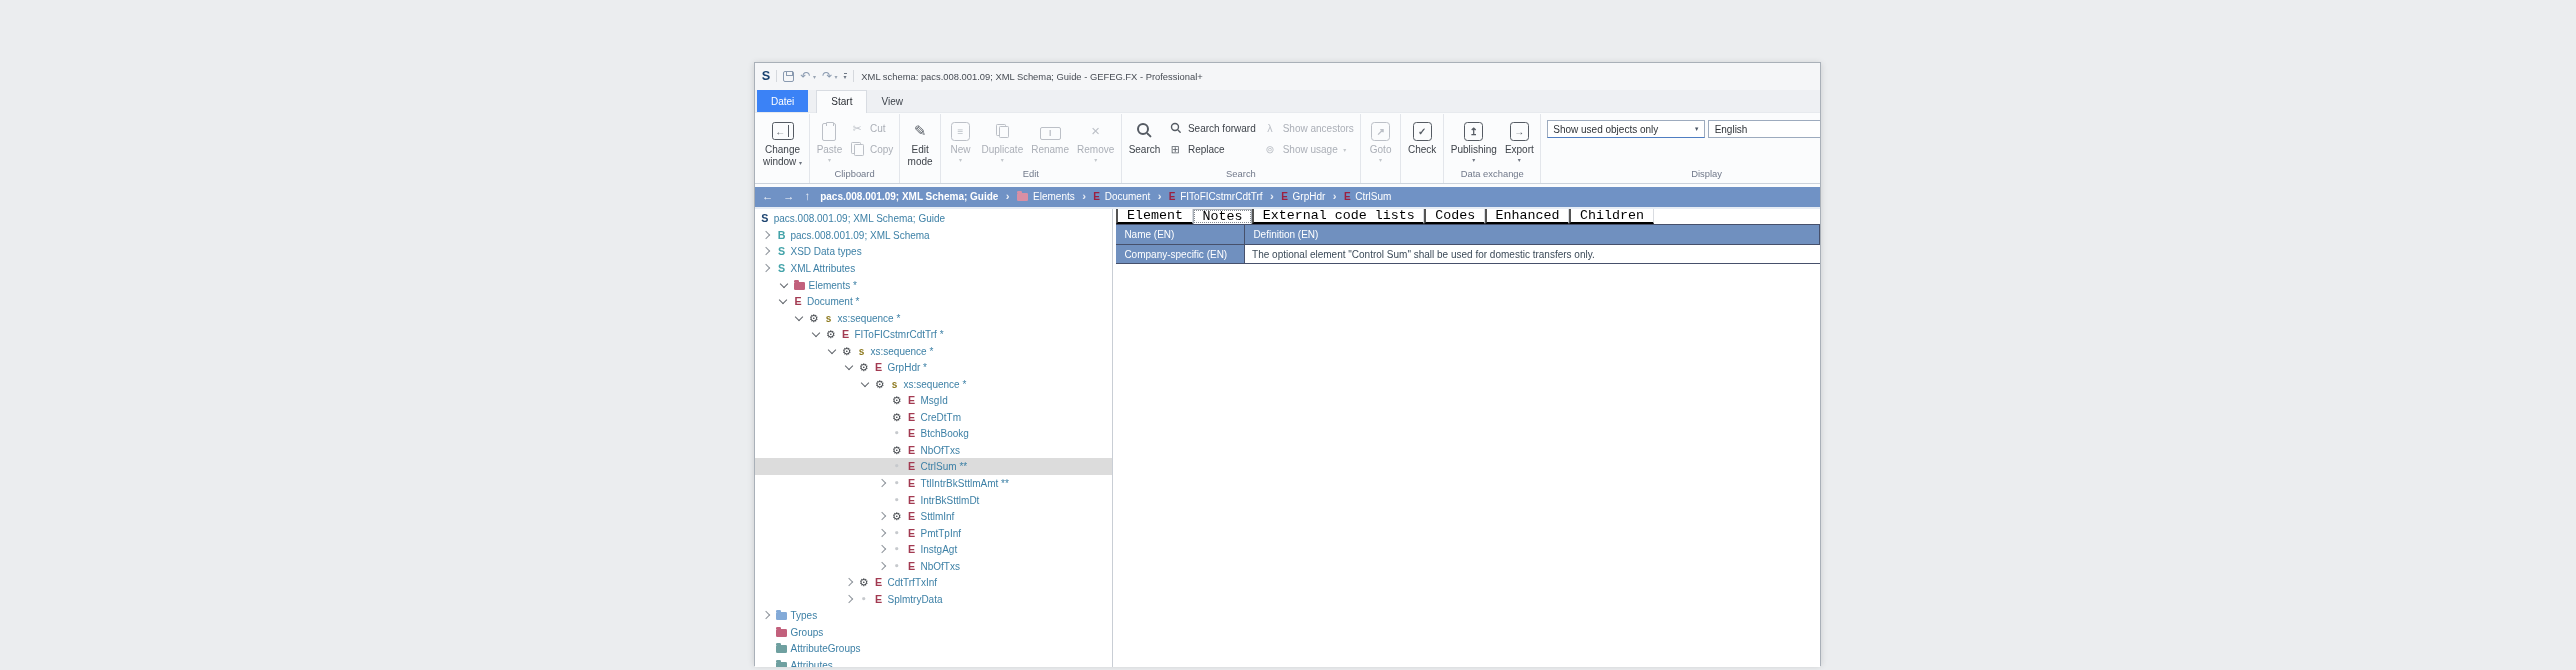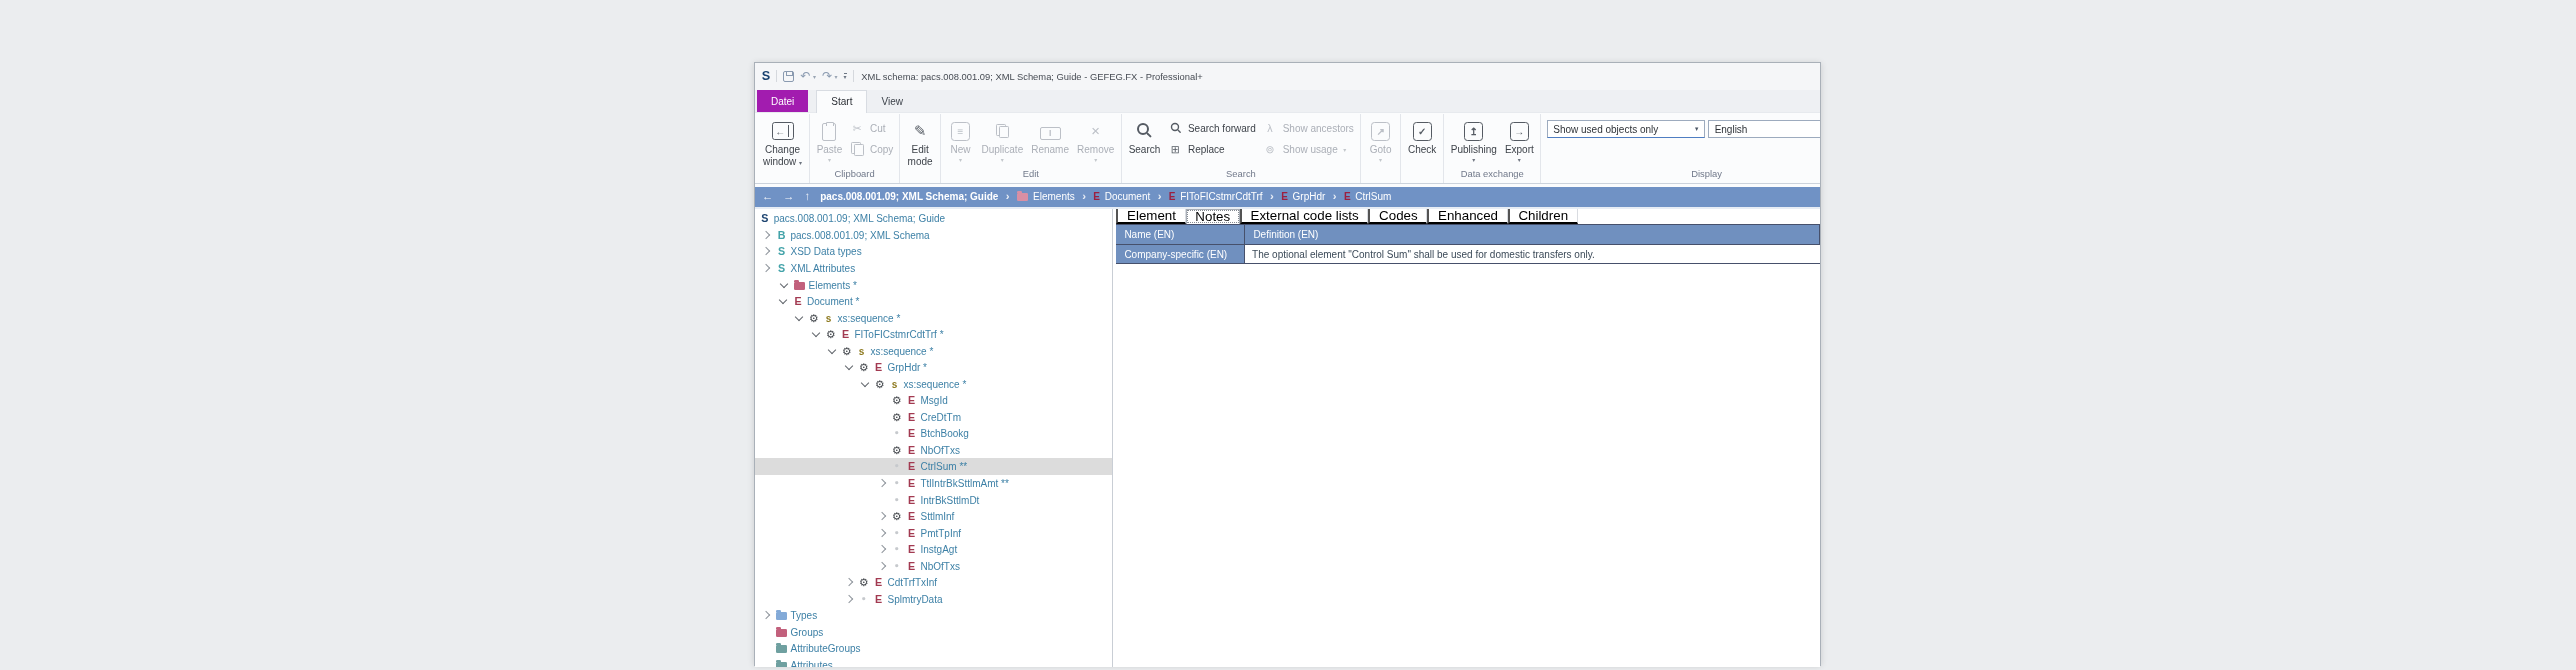--- a/index.html
+++ b/index.html
@@ -17,21 +17,21 @@
   .qicon { font-size:12px; line-height:1; color:#8a9ab0; }
   .css-floppy { width:11.4px; height:11.4px; border:1.3px solid #8a9ab0; border-radius:2px; position:relative; display:inline-block; }
   .css-floppy::before { content:''; position:absolute; top:-0.7px; left:2px; width:4.7px; height:3.4px; border:1.3px solid #8a9ab0; border-top:none; }
   .qarrow { font-size:6px; color:#9aa5b3; margin-left:-3.4px; }
   .qmore { font-size:6px; color:#6c7683; border-top:1.3px solid #6c7683; padding-top:0.7px; line-height:5.4px; }
   .title { font-size:9.4px; color:#474c54; margin-left:8px; white-space:nowrap; }
 
   
   .tabrow { height:23px; background:#eef0f3; display:flex; align-items:stretch; padding-left:2px; border-bottom:0.7px solid #e7eaee; }
   .mtab { padding:0 14px; display:flex; align-items:center; font-size:10px; color:#3d434b; cursor:default; }
-  .mtab.file { background:#a21caf; color:#fff; margin-right:8px; }
+  .mtab.file { background:#3b82f6; color:#fff; margin-right:8px; }
   .mtab.active { background:#fbfcfd; border:0.7px solid #d8dce2; border-bottom:none; margin-bottom:-0.7px; color:#2c3036; }
 
   
   .ribbon { height:71px; background:#fbfcfd; border-bottom:0.7px solid #ccd3dc; display:flex; align-items:stretch; padding:1.3px 1.3px 0; overflow:hidden; }
   .rgroup { display:flex; flex-direction:column; border-right:0.7px solid #e3e6eb; padding:1.3px 2.7px 0; }
   .gbody { display:flex; flex:1; align-items:flex-start; }
   .glabel { height:14.8px; line-height:12.7px; text-align:center; font-size:9.4px; color:#71798a; white-space:nowrap; }
   .btn-big { display:flex; flex-direction:column; align-items:center; padding:2.7px 4px 0; min-width:34px;
              border:none; background:none; font-family:inherit; font-size:10px; color:#3e434a; border-radius:2px; }
   .btn-big .bicon { height:25.5px; display:flex; align-items:center; justify-content:center; color:#555b63; margin-bottom:0.7px; }
@@ -106,21 +106,21 @@
   .chev.r { transform:rotate(-45deg); border-color:#8f959c; }
   .f { width:11.4px; height:8px; border-radius:1.3px; position:relative; margin-top:1.3px; display:inline-block; }
   .f::before { content:''; position:absolute; top:-2px; left:0; width:5.4px; height:2px; border-radius:1.3px 1.3px 0 0; background:inherit; }
   .f.pink  { background:#c2607c; }
   .f.blue  { background:#83aad8; }
   .f.teal  { background:#6fa0a0; }
   .f.crumb { background:#d98fa4; }
 
   
   .dtabs { display:flex; height:15.4px; font-size:9.4px; color:#34383e; align-items:stretch; }
-  .dtab { padding:0 8.7px; line-height:14.8px; border-right:0.7px solid #d9dce1; background:transparent; border-top:none; white-space:nowrap; font-family:Liberation Sans, sans-serif; }
+  .dtab { padding:0 8.7px; line-height:14.8px; border-right:0.7px solid #d9dce1; background:transparent; border-top:none; white-space:nowrap; font-family:Liberation Mono, monospace; }
   .dtab.active { background:#fff; border:0.7px solid #a8aeb6; border-bottom:none; outline:0.7px dotted #868b92; outline-offset:-2.7px; }
   .dtable { display:grid; grid-template-columns:129px 1fr; border-top:0.7px solid #46506b; }
   .dlabel { background:#7090bf; color:#fff; height:19.5px; line-height:19px; padding-left:8px; font-size:10px;
             border-bottom:0.7px solid #46506b; border-right:0.7px solid #46506b; }
   .dval { height:19.5px; line-height:19px; padding-left:6.7px; font-size:10px; color:#3c4a58; border-bottom:0.7px solid #46506b; background:#fff; white-space:nowrap; overflow:hidden; }
   .dval.hl { background:#f8d9cb; }
 </style>
 </head>
 <body>
 

